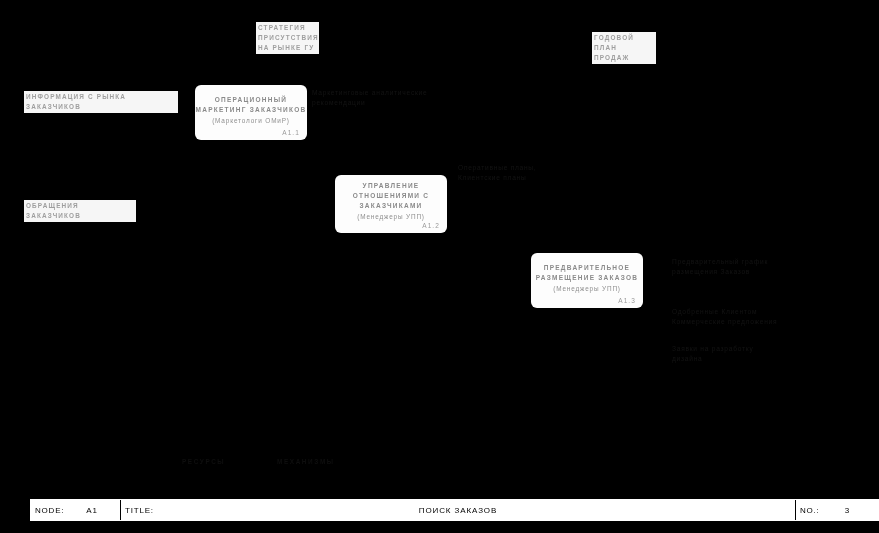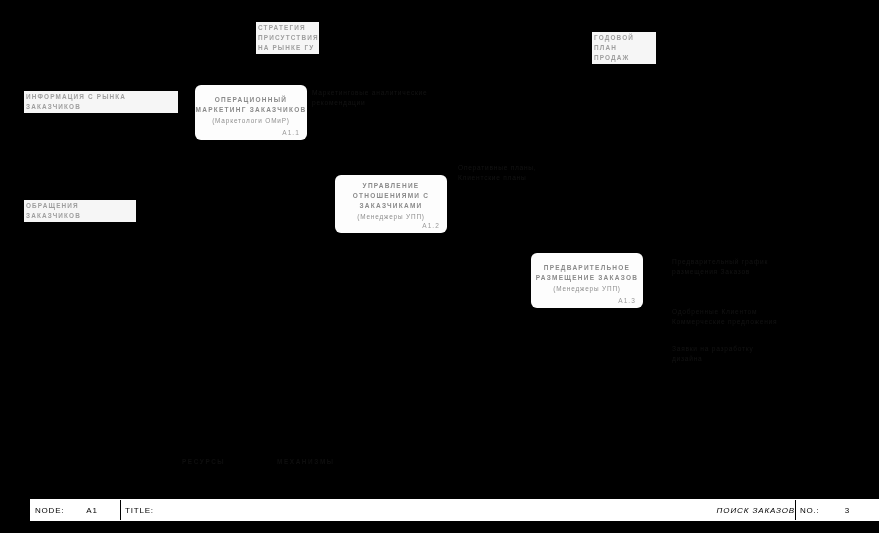--- a/index.html
+++ b/index.html
@@ -121,23 +121,22 @@
   }
   #titleblock .cell-title {
     flex: 1;
     border-right: 1px solid #000000;
     padding-left: 4px;
     position: relative;
   }
   #titleblock .cell-title .tb-center {
     position: absolute;
     left: 0; right: 0;
-    text-align: right;
+    text-align: center;
     letter-spacing: 0.9px;
-    font-style: italic;
   }
   #titleblock .cell-no {
     width: 86px;
     padding-left: 4px;
     gap: 25px;
   }
 </style>
 </head>
 <body>
 

